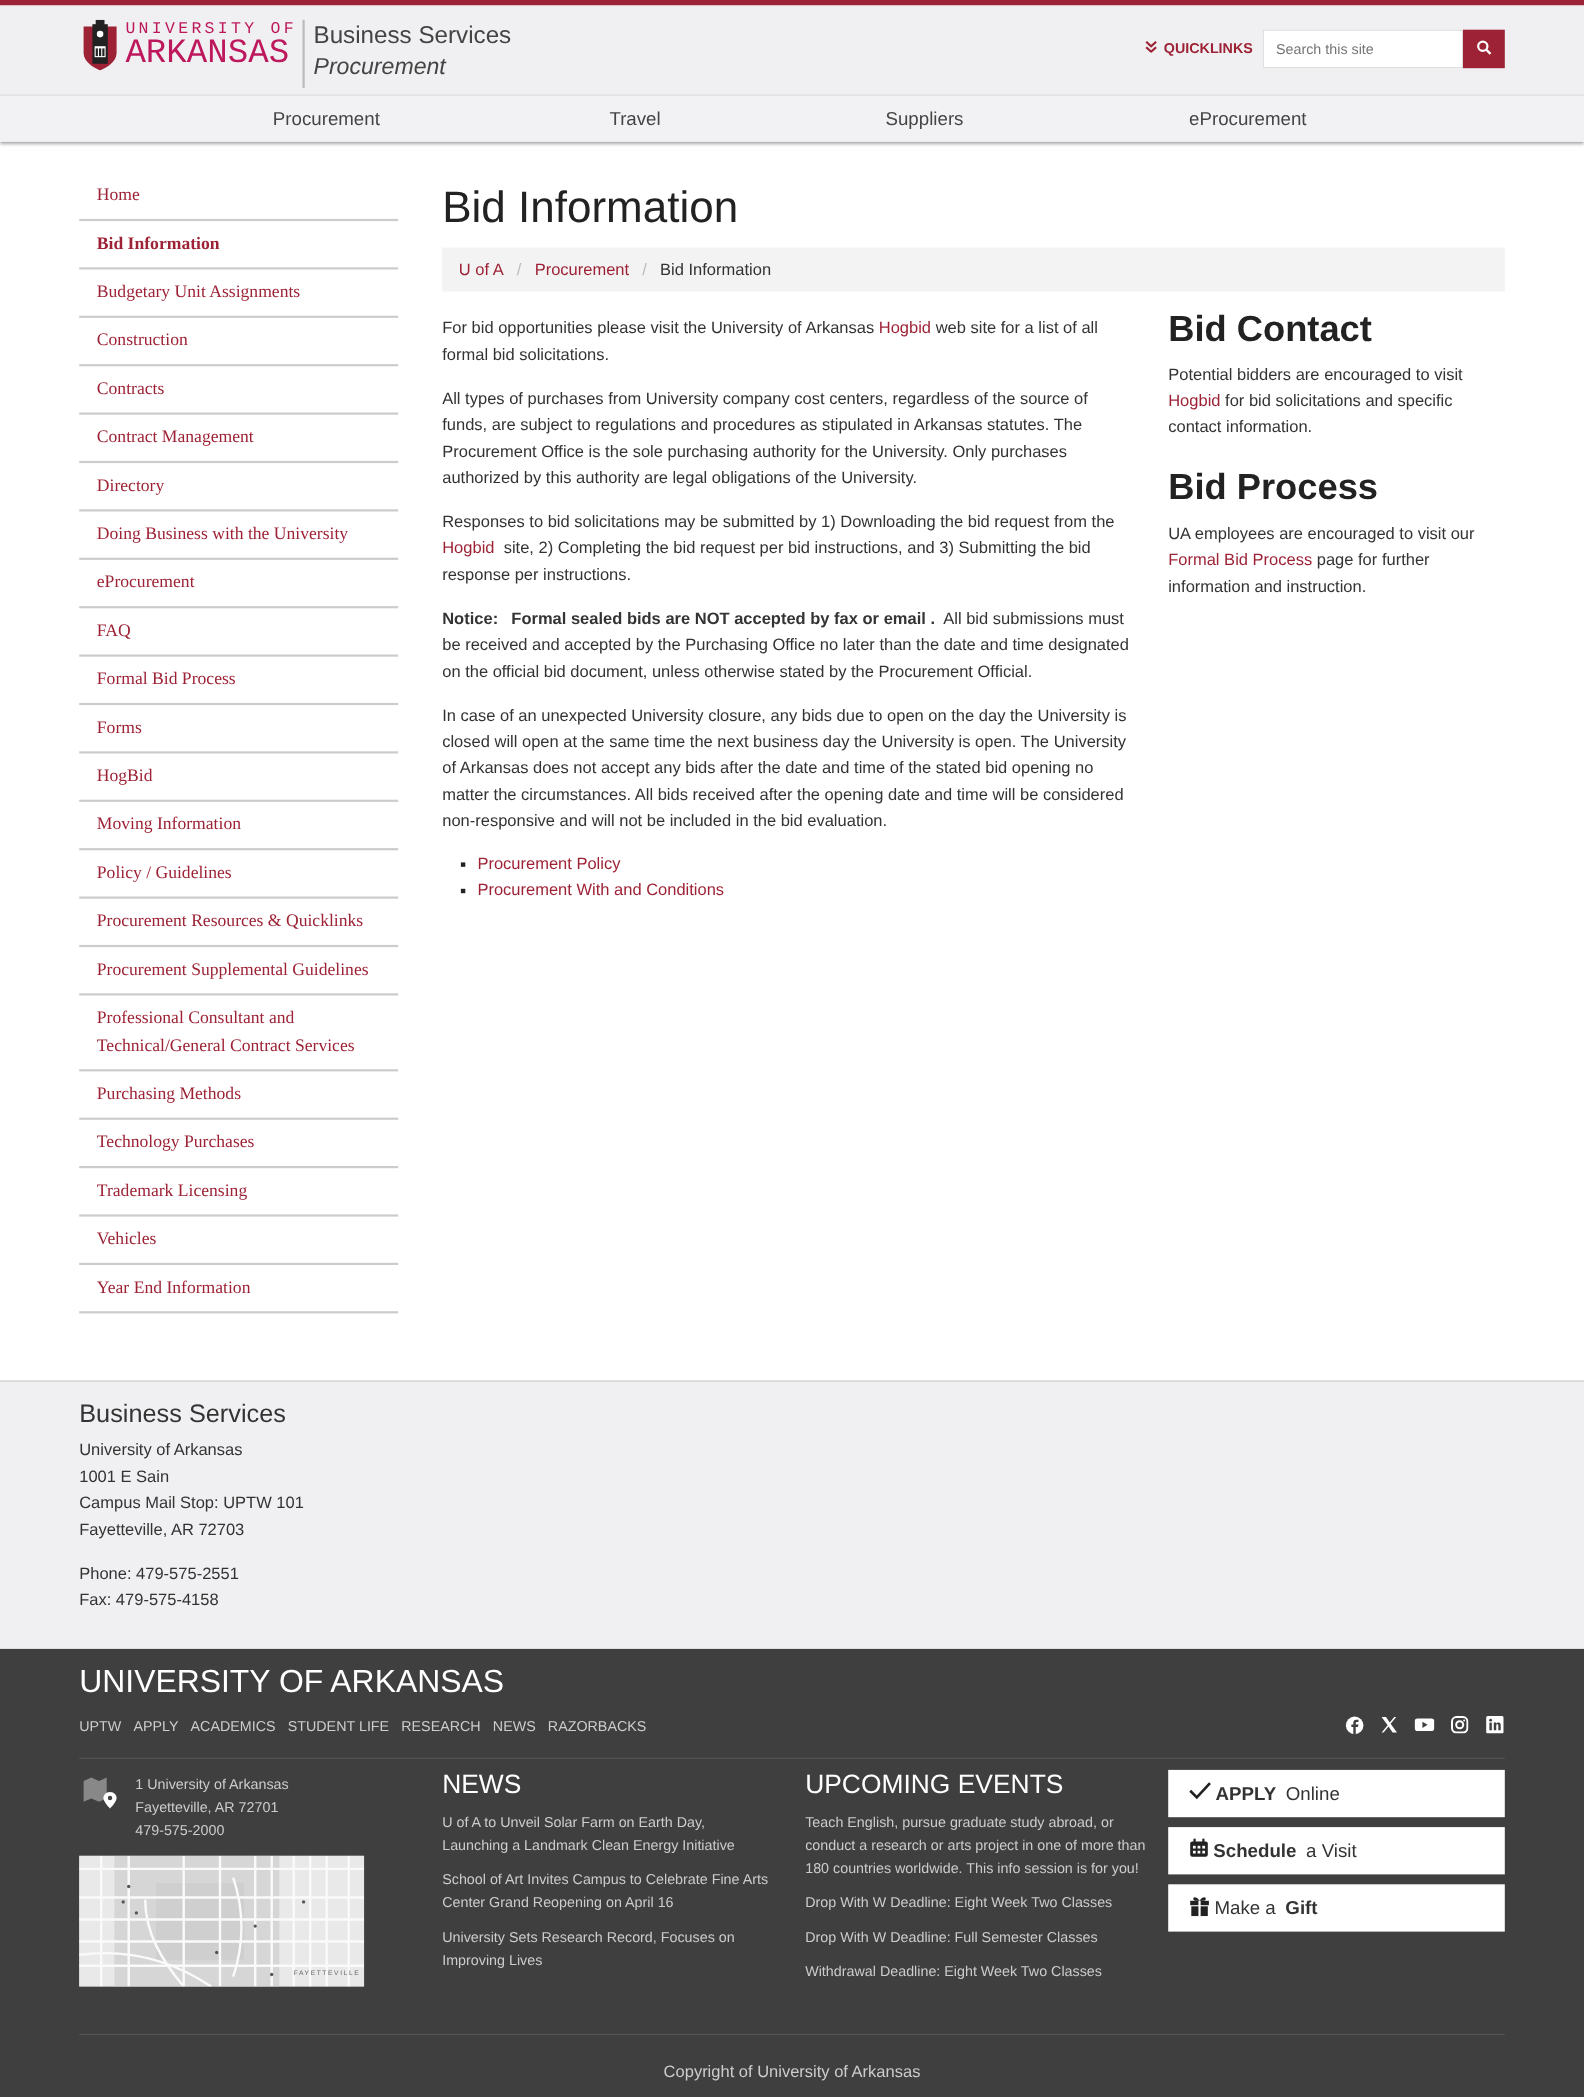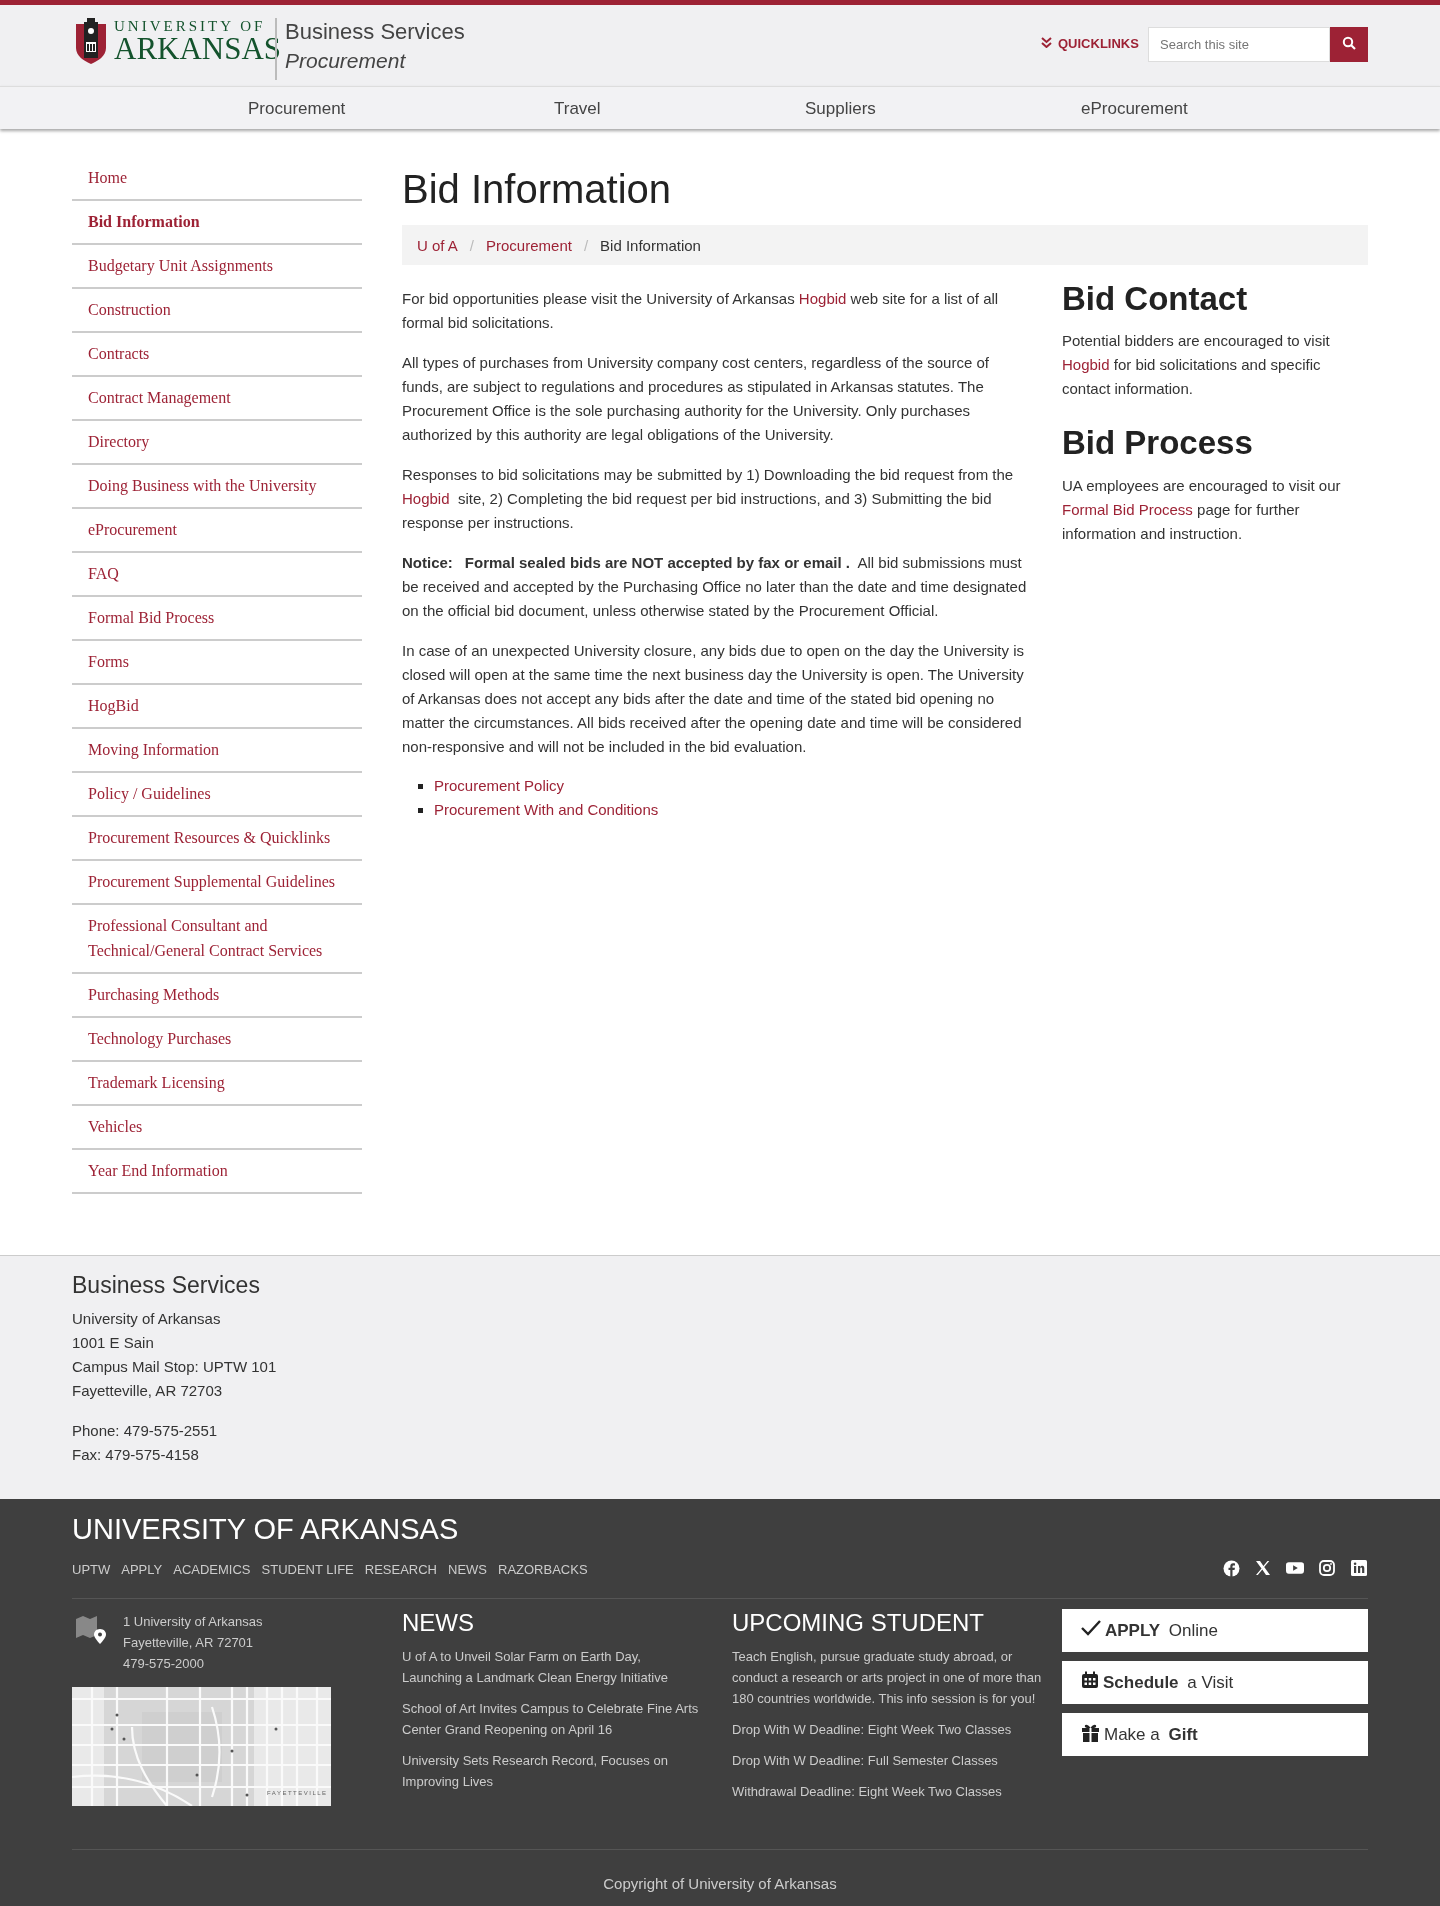--- a/index.html
+++ b/index.html
@@ -6,21 +6,21 @@
   html, body { width: 1440px; background: #fff; }
   body { font-family: "Liberation Sans", sans-serif; color: #222; font-size: 15px; }
   a { color: #9d2235; }
 
   
   .topbar { height: 5px; background: #9d2235; }
   .header { background: #f0f0f2; height: 81px; position: relative; }
   .logo { position: absolute; left: 74px; top: 13px; display: flex; align-items: center; }
   .shield { width: 34px; height: 46px; position: relative; }
   .shield svg { display: block; }
-  .logo-text { margin-left: 6px; line-height: 1; font-family: Liberation Serif, serif; color: #14532d; }
+  .logo-text { margin-left: 6px; line-height: 1; font-family: Liberation Mono, monospace; color: #be185d; }
   .logo-text .uni { font-size: 15px; letter-spacing: 3px; display: block; }
   .logo-text .ark { font-size: 31px; letter-spacing: 0px; display: block; margin-top: -1px; }
   .site-sep { position: absolute; left: 275px; top: 13px; width: 2px; height: 62px; background: #bbb; }
   .site-title { position: absolute; left: 285px; top: 14px; color: #444; }
   .site-title .t1 { font-size: 22px; display: block; }
   .site-title .t2 { font-size: 21px; font-style: italic; display: block; margin-top: 4px; }
   .quicklinks { position: absolute; left: 1041px; top: 31px; color: #9d2235; font-size: 13px; font-weight: bold; display: flex; align-items: center; gap: 6px; cursor: pointer; }
   .search { position: absolute; left: 1148px; top: 22px; width: 220px; height: 35px; display: flex; }
   .search input { width: 182px; height: 35px; border: 1px solid #ddd; padding: 0 11px; font-size: 13px; font-family: "Liberation Sans", sans-serif; color: #666; background: #fff; }
   .search button { width: 39px; height: 35px; background: #9d2235; border: none; color: #fff; display: flex; align-items: center; justify-content: center; cursor: pointer; }
@@ -292,21 +292,21 @@
   </div>
 
   <div class="news">
     <h4>NEWS</h4>
     <a>U of A to Unveil Solar Farm on Earth Day, Launching a Landmark Clean Energy Initiative</a>
     <a>School of Art Invites Campus to Celebrate Fine Arts Center Grand Reopening on April 16</a>
     <a>University Sets Research Record, Focuses on Improving Lives</a>
   </div>
 
   <div class="events">
-    <h4>UPCOMING STUDENT</h4>
+    <h4>UPCOMING EVENTS</h4>
     <div class="desc">Teach English, pursue graduate study abroad, or conduct a research or arts project in one of more than 180 countries worldwide. This info session is for you!</div>
     <a>Drop With W Deadline: Eight Week Two Classes</a>
     <a>Drop With W Deadline: Full Semester Classes</a>
     <a>Withdrawal Deadline: Eight Week Two Classes</a>
   </div>
 
   <div class="cta">
     <a>
       <span><svg width="20" height="18" viewBox="0 0 20 18">
             <path d="M1 9 L7 15 L19 2" stroke="#222" stroke-width="2.4" fill="none"></path>

